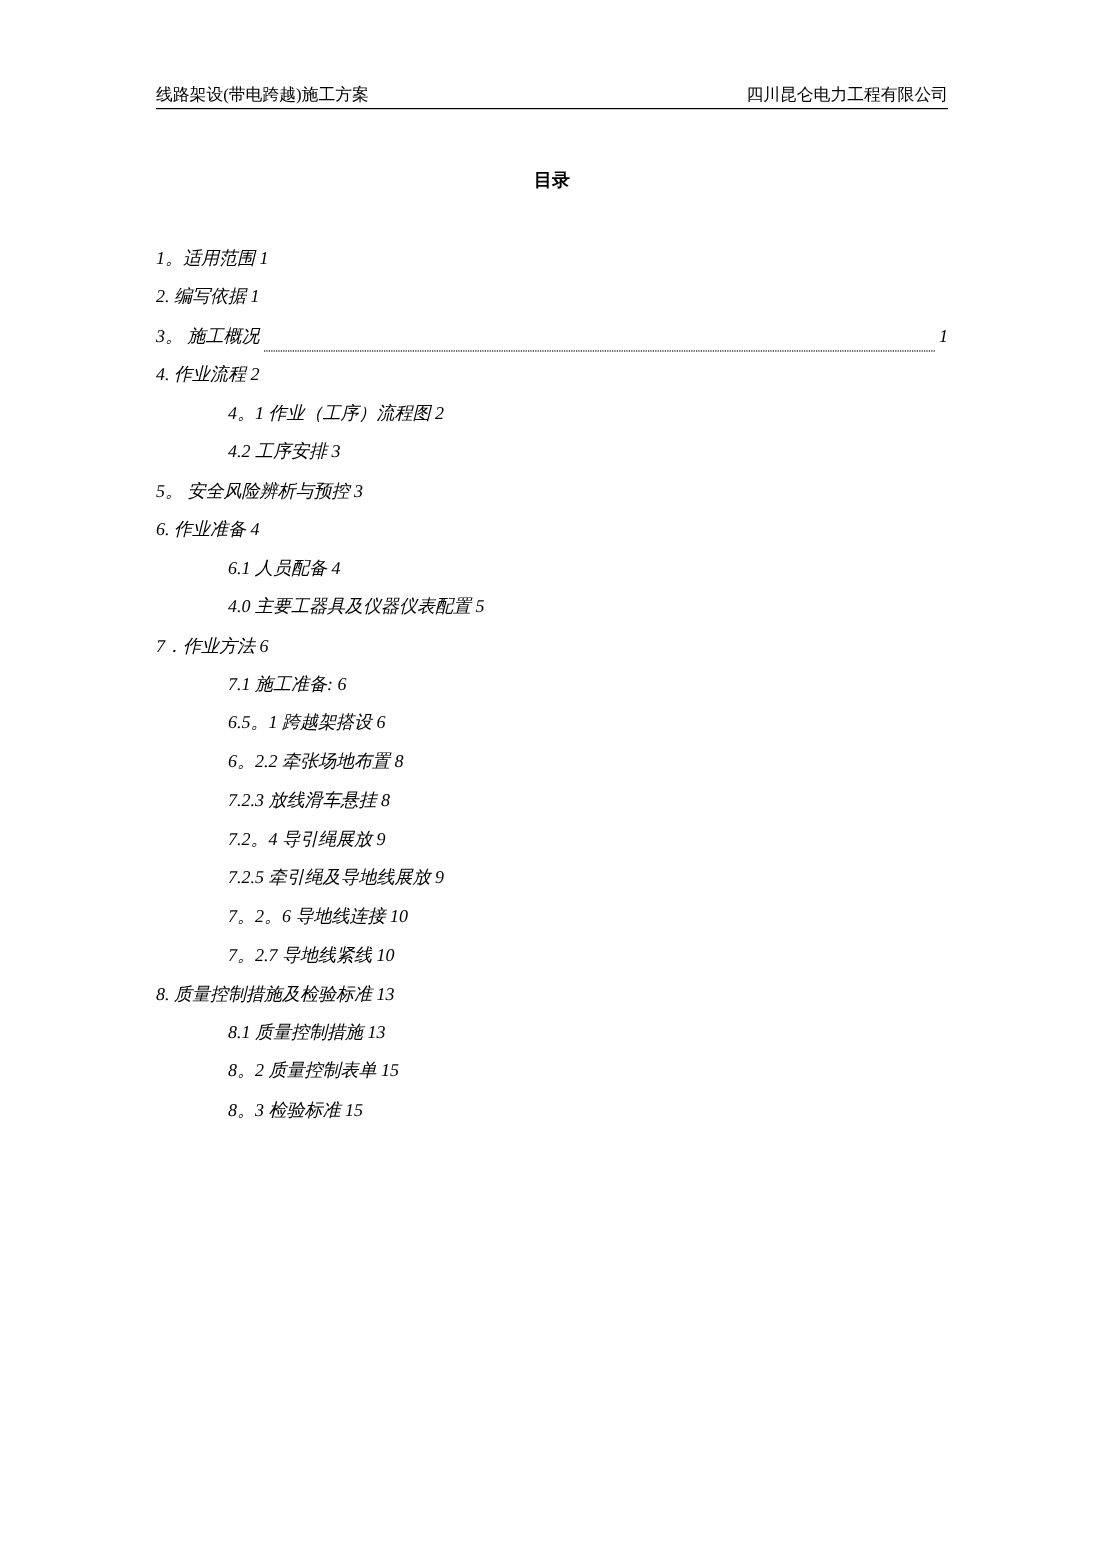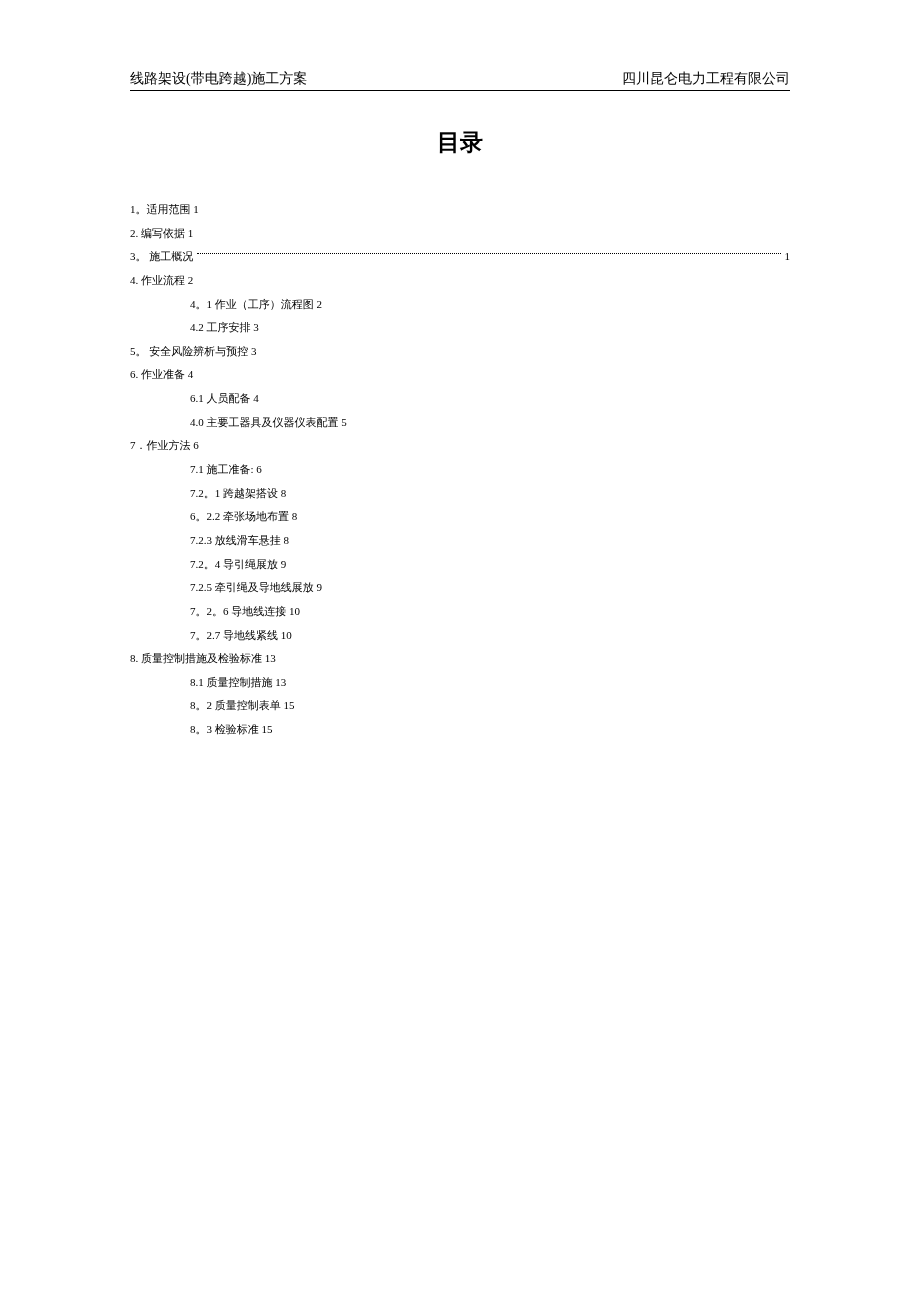--- a/index.html
+++ b/index.html
@@ -17,49 +17,50 @@
     }
     .page {
       padding: 70px 130px 0 130px;
     }
     .header-row {
       display: flex;
       justify-content: space-between;
       font-size: 14px;
       border-bottom: 1px solid #000;
       padding-bottom: 2px;
-      margin-bottom: 36px;
+      margin-bottom: 50px;
     }
     .header-left {
       text-decoration: none;
     }
     .header-right {
       text-decoration: none;
       text-align: right;
     }
     .title {
       text-align: center;
-      font-size: 23px;
+      font-size: 15px;
       font-weight: bold;
       margin-bottom: 40px;
       font-family: "SimSun", "宋体", serif;
     }
     .toc {
-      font-size: 11px;
+      font-size: 15px;
       line-height: 2.15;
+      font-style: italic;
     }
     .toc-item {
       white-space: nowrap;
     }
     .toc-sub {
       padding-left: 60px;
     }
     .toc-item-3 {
       display: flex;
-      align-items: center;
+      align-items: flex-end;
       width: 100%;
     }
     .toc-item-3 .leader {
       flex: 1;
       border-bottom: 1.5px dotted #000;
       margin: 0 4px;
       position: relative;
       top: -4px;
     }
     .toc-item-3 .pagenum {
@@ -87,21 +88,21 @@
     </div>
     <div class="toc-item">4. 作业流程 2</div>
     <div class="toc-item toc-sub">4。1 作业（工序）流程图 2</div>
     <div class="toc-item toc-sub">4.2 工序安排 3</div>
     <div class="toc-item">5。 安全风险辨析与预控 3</div>
     <div class="toc-item">6. 作业准备 4</div>
     <div class="toc-item toc-sub">6.1 人员配备 4</div>
     <div class="toc-item toc-sub">4.0 主要工器具及仪器仪表配置 5</div>
     <div class="toc-item">7．作业方法 6</div>
     <div class="toc-item toc-sub">7.1 施工准备: 6</div>
-    <div class="toc-item toc-sub">7.2。1 跨越架搭设 8</div>
+    <div class="toc-item toc-sub">6.5。1 跨越架搭设 6</div>
     <div class="toc-item toc-sub">6。2.2 牵张场地布置 8</div>
     <div class="toc-item toc-sub">7.2.3 放线滑车悬挂 8</div>
     <div class="toc-item toc-sub">7.2。4 导引绳展放 9</div>
     <div class="toc-item toc-sub">7.2.5 牵引绳及导地线展放 9</div>
     <div class="toc-item toc-sub">7。2。6 导地线连接 10</div>
     <div class="toc-item toc-sub">7。2.7 导地线紧线 10</div>
     <div class="toc-item">8. 质量控制措施及检验标准 13</div>
     <div class="toc-item toc-sub">8.1 质量控制措施 13</div>
     <div class="toc-item toc-sub">8。2 质量控制表单 15</div>
     <div class="toc-item toc-sub">8。3 检验标准 15</div>

